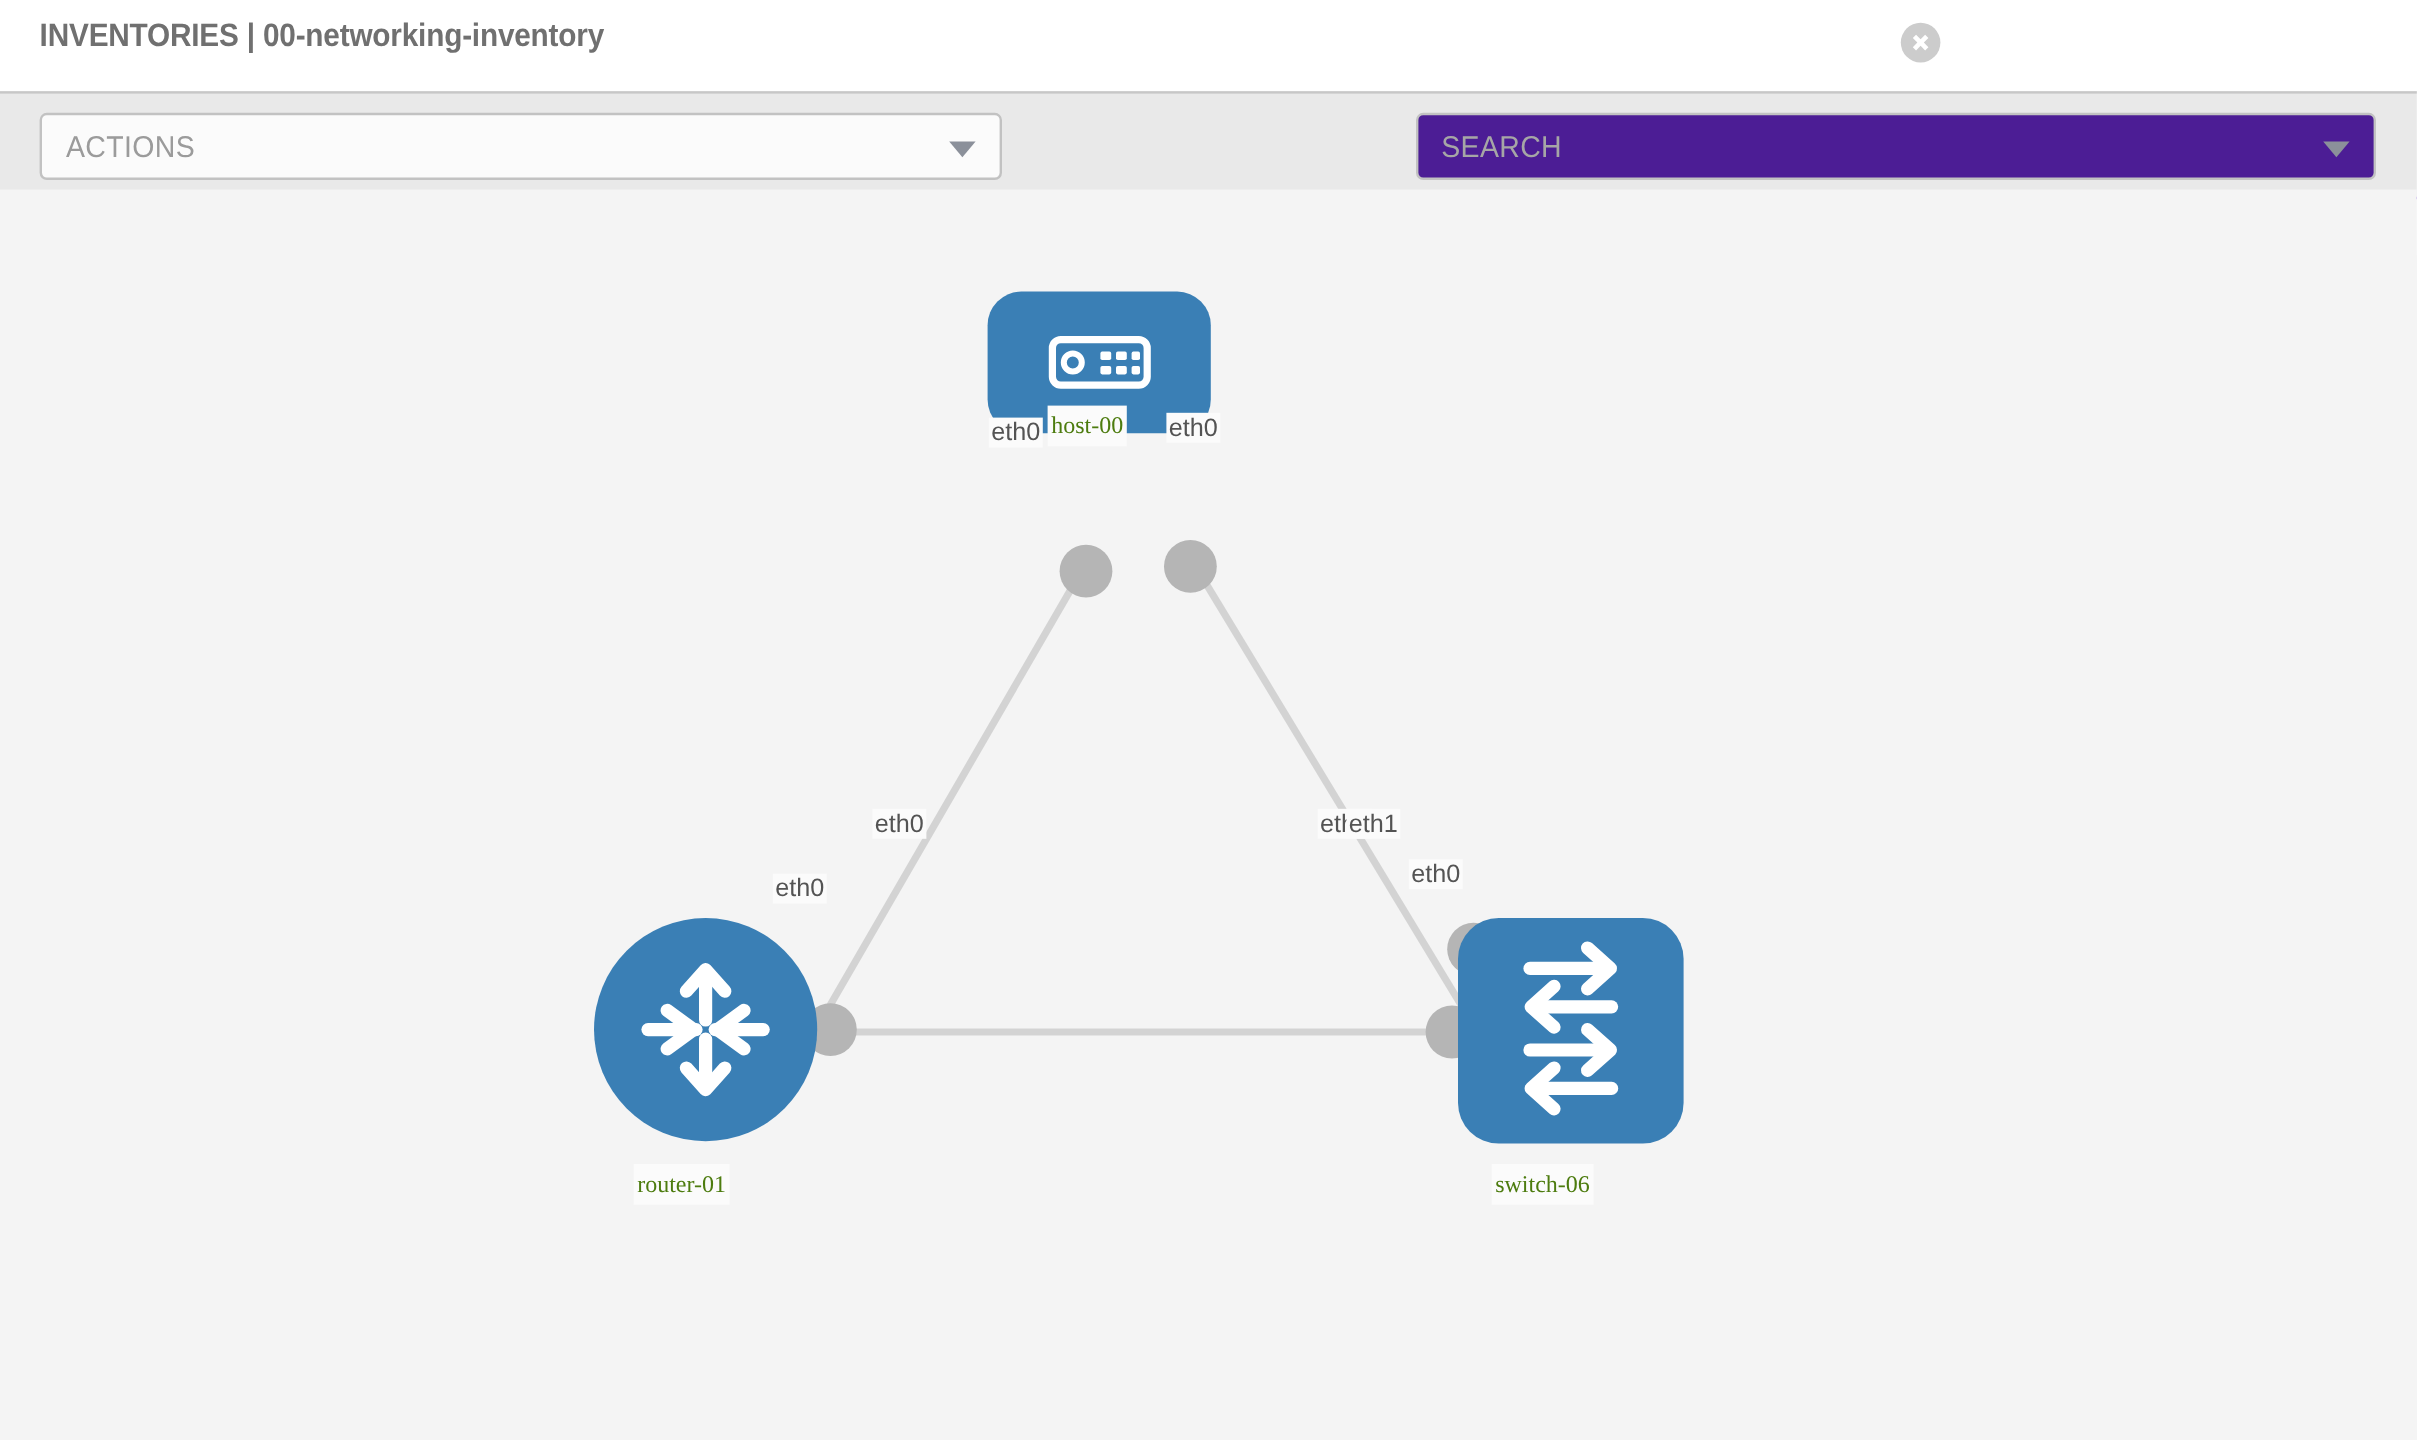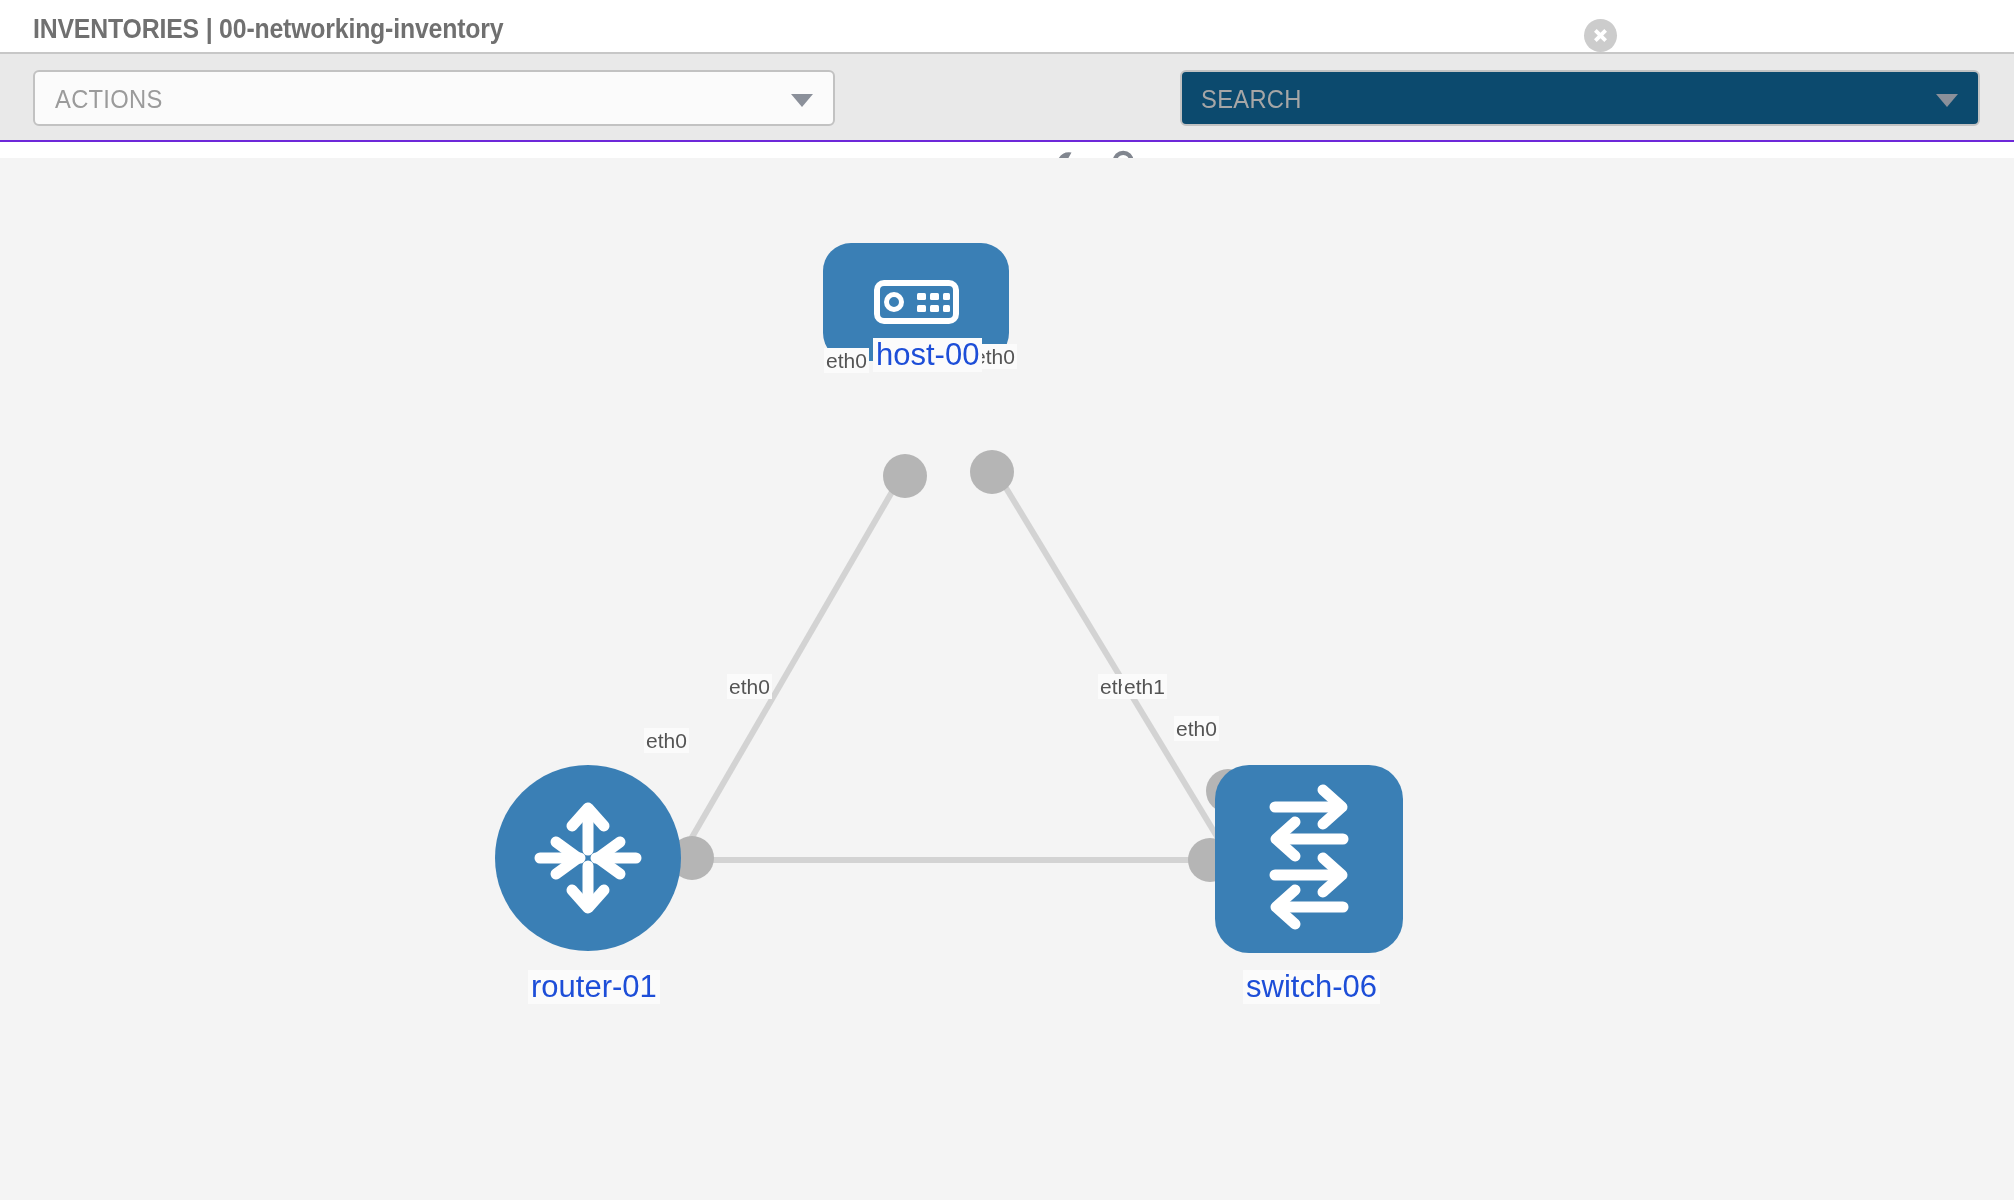--- a/index.html
+++ b/index.html
@@ -28,21 +28,21 @@
   .close-btn {
     position: absolute; right: 29px; top: 19px;
     width: 33px; height: 33px; border-radius: 50%;
     background: #cccccc;
     cursor: pointer;
   }
   .close-btn svg { display: block; }
 
   
   .toolbar {
-    position: absolute; left: 0; top: 52px;
+    position: absolute; left: 0; top: 76px;
     width: 2014px; height: 90px;
     background: #e9e9e9;
     border-top: 2px solid #c7c7c7;
     border-bottom: 2px solid #6d28d9;
   }
   .actions-select {
     position: absolute; left: 33px; top: 16px;
     width: 802px; height: 56px;
     background: #fbfbfb;
     border: 2px solid #c2c2c2;
@@ -66,21 +66,21 @@
   .tool-icon {
     position: absolute; top: 92px;
     width: 44px; height: 44px;
     cursor: pointer;
   }
   .tool-icon.wrench { left: 1040px; }
   .tool-icon.key    { left: 1108px; }
   .search-box {
     position: absolute; left: 1180px; top: 16px;
     width: 800px; height: 56px;
-    background: #0c4a6e;
+    background: #4c1d95;
     border: 2px solid #c2c2c2;
     border-radius: 6px;
     cursor: text;
   }
   .search-box .lbl {
     position: absolute; left: 19px; top: 13px;
     font-size: 25px; color: #a6a6a6;
     letter-spacing: 0.3px;
     transform: scaleX(0.95);
     transform-origin: left center;
@@ -91,25 +91,26 @@
     position: absolute; left: 0; top: 158px;
     width: 2014px; height: 1088px;
     background: #f4f4f4;
     overflow: hidden;
   }
   .topo { position: absolute; left: 0; top: 0; width: 2014px; height: 1042px; }
 
   
   .node-label {
     position: absolute;
-    font-size: 31px; color: #1d4ed8;
+    font-size: 20px; color: #4d7c0f;
     background: #fbfbfb;
     white-space: nowrap;
     padding: 0 3px;
     line-height: 34px;
+    font-family: Liberation Serif, serif;
   }
   .iface-label {
     position: absolute;
     font-size: 21px; color: #545454;
     background: #fbfbfb;
     white-space: nowrap;
     padding: 0 2px;
     line-height: 25px;
   }
 

